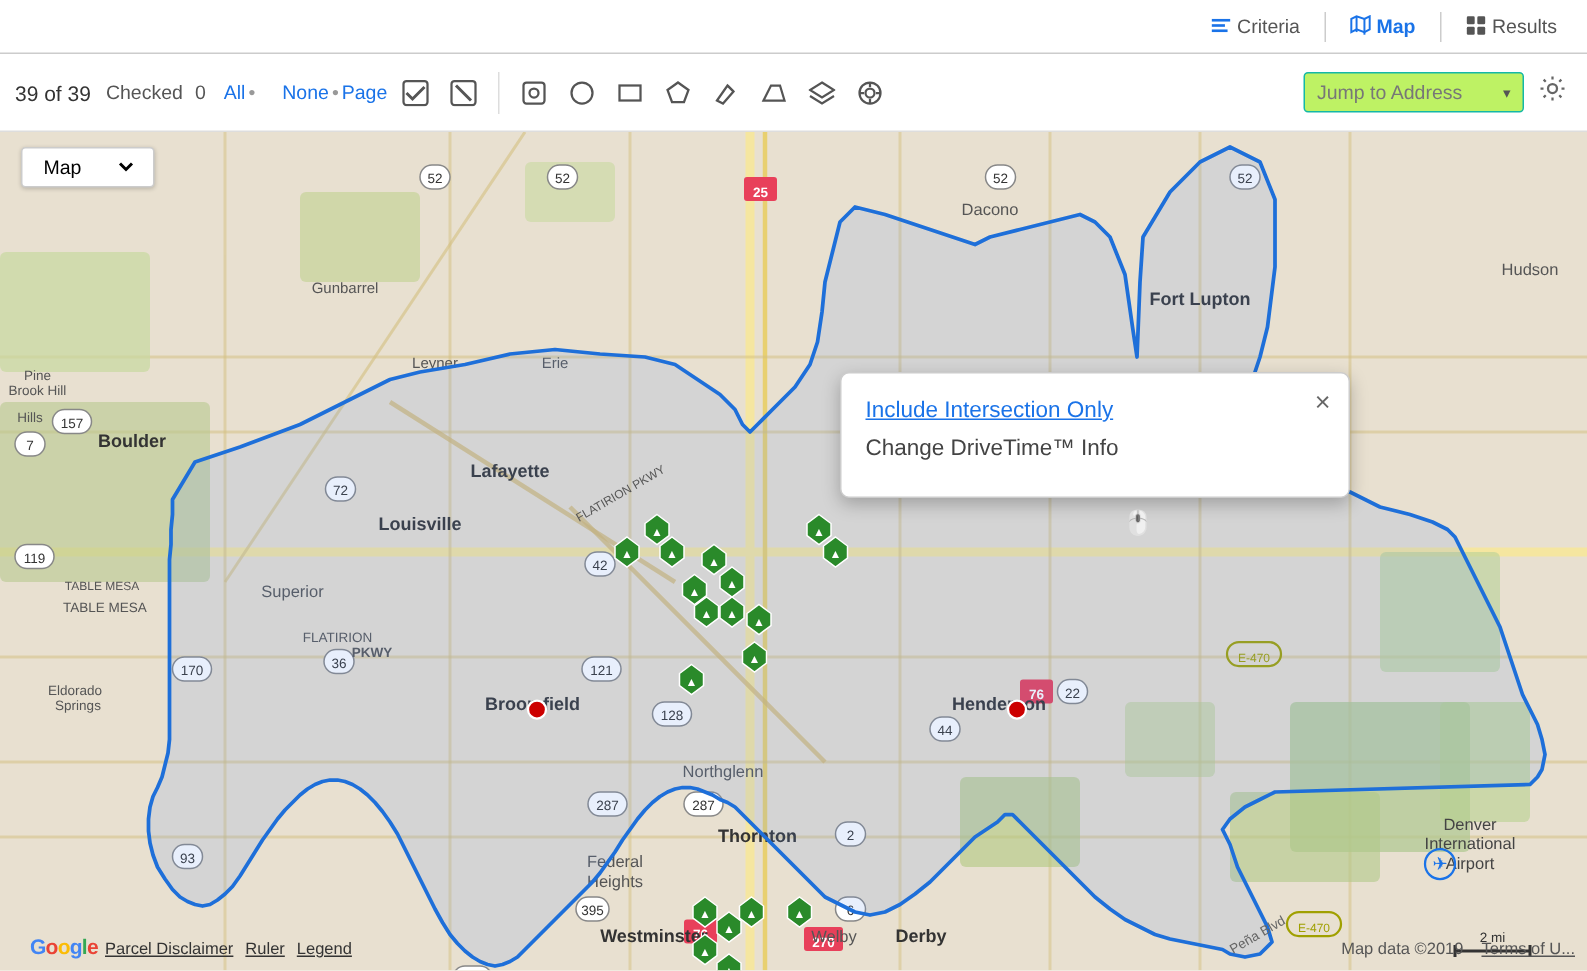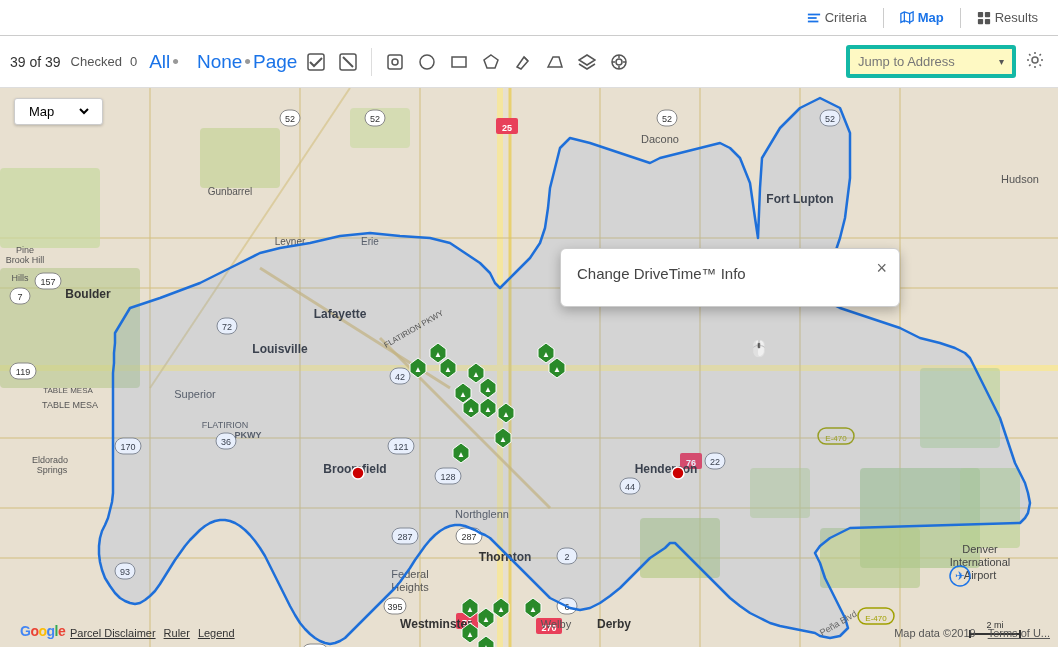--- a/index.html
+++ b/index.html
@@ -11,21 +11,20 @@
       align-items: center;
       justify-content: flex-end;
       background: #fff;
       border-bottom: 1px solid #ccc;
       padding: 0 12px;
       height: 36px;
       gap: 8px;
     }
     .nav-btn {
       display: flex;
-      align-items: center;
       gap: 4px;
       font-size: 13px;
       color: #555;
       cursor: pointer;
       padding: 4px 8px;
       border: none;
       background: transparent;
     }
     .nav-btn.active { color: #1a73e8; font-weight: bold; }
     .nav-btn svg { width: 14px; height: 14px; }
@@ -36,21 +35,21 @@
       display: flex;
       align-items: center;
       background: #fff;
       border-bottom: 1px solid #ddd;
       padding: 0 10px;
       height: 52px;
       gap: 6px;
     }
     .count-label { font-size: 14px; color: #333; white-space: nowrap; }
     .checked-label { font-size: 13px; color: #555; margin-left: 4px; }
-    .select-links { display: flex; align-items: center; gap: 2px; font-size: 19px; margin-left: 6px; }
+    .select-links { display: flex; align-items: center; gap: 2px; font-size: 13px; margin-left: 6px; }
     .select-links span { color: #1a73e8; cursor: pointer; }
     .select-links .sep { color: #999; }
     .toolbar-divider { width: 1px; height: 28px; background: #ddd; margin: 0 4px; }
     .toolbar-icon-btn {
       background: transparent;
       border: none;
       cursor: pointer;
       padding: 4px;
       border-radius: 3px;
       display: flex;
@@ -59,31 +58,31 @@
       color: #555;
       font-size: 16px;
     }
     .spacer { flex: 1; }
     .jump-address-container {
       display: flex;
       align-items: center;
       gap: 6px;
     }
     .jump-address-input {
-      border: 4px solid #14b8a6;
+      border: 1px solid #14b8a6;
       border-radius: 3px;
       padding: 5px 8px;
       font-size: 13px;
       color: #777;
-      width: 170px;
+      width: 147px;
       display: flex;
       align-items: center;
       justify-content: space-between;
       cursor: pointer;
-      background: #fef9c3;
+      background: #bef264;
     }
     .jump-dropdown-arrow { color: #555; font-size: 10px; }
     .settings-btn {
       background: transparent;
       border: none;
       cursor: pointer;
       color: #555;
       font-size: 16px;
       padding: 4px;
     }
@@ -646,18 +645,19 @@
   </div>
 
   <div class="map-attribution" style="bottom:8px;right:8px;font-size:11px;color:#555;">
     <span>Map data ©2019</span>
     &nbsp;&nbsp;
     <a style="color:#555;text-decoration:underline;cursor:pointer;font-size:11px;">Terms of U...</a>
   </div>
 
   <div class="popup">
     <button class="popup-close">×</button>
+    <a class="popup-link">Include Intersection Only</a>
     <span class="popup-link-plain" style="cursor:pointer;">Change DriveTime™ Info</span>
 
     <div style="position:absolute;top:90px;right:130px;font-size:16px;pointer-events:none;">🖱️</div>
   </div>
 
 </div>
 
 </body></html>

